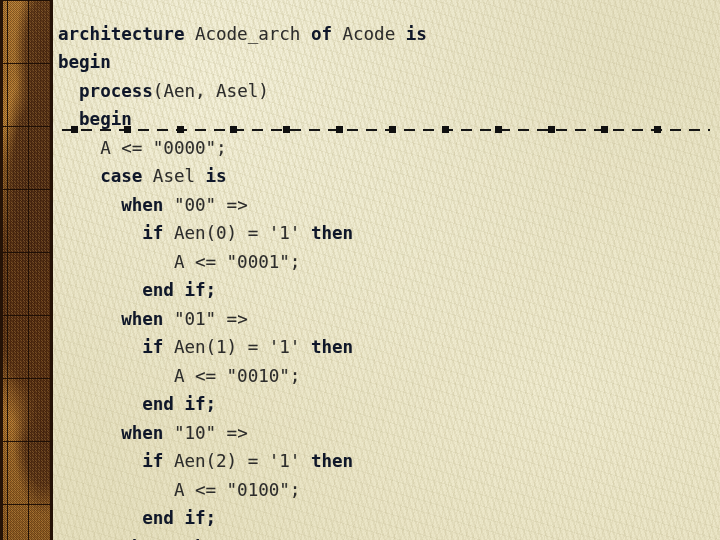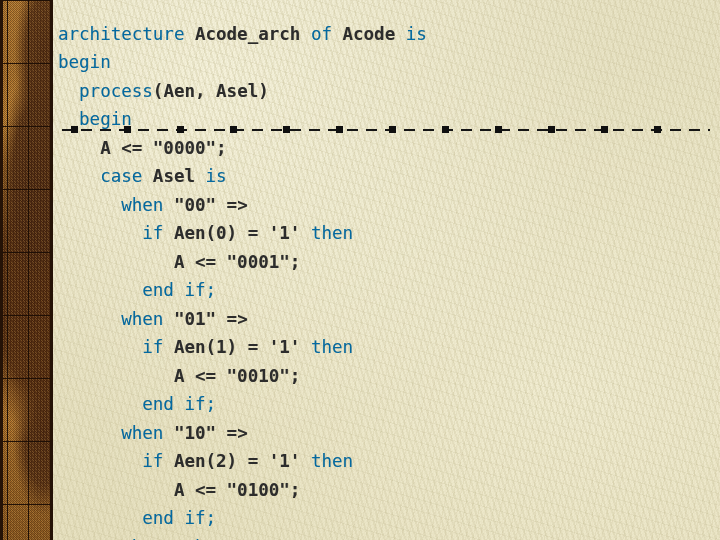--- a/index.html
+++ b/index.html
@@ -105,25 +105,25 @@
     letter-spacing: 0px;
     color: #1a1a1a;
     white-space: pre;
     text-shadow: 0.4px 0.4px 0 rgba(120,112,78,0.30);
   }
   .code-line {
     height: 28.5px;
     white-space: pre;
   }
   .kw {
-    font-weight: normal;
-    color: #0369a1;
+    font-weight: bold;
+    color: #0f172a;
   }
   .pl {
-    font-weight: bold;
+    font-weight: normal;
     color: #2c2c2c;
     margin-top: 45px;
   }
 
   
   #annotation-line {
     position: absolute;
     left: 62px;
     top: 128px;
     width: 648px;

